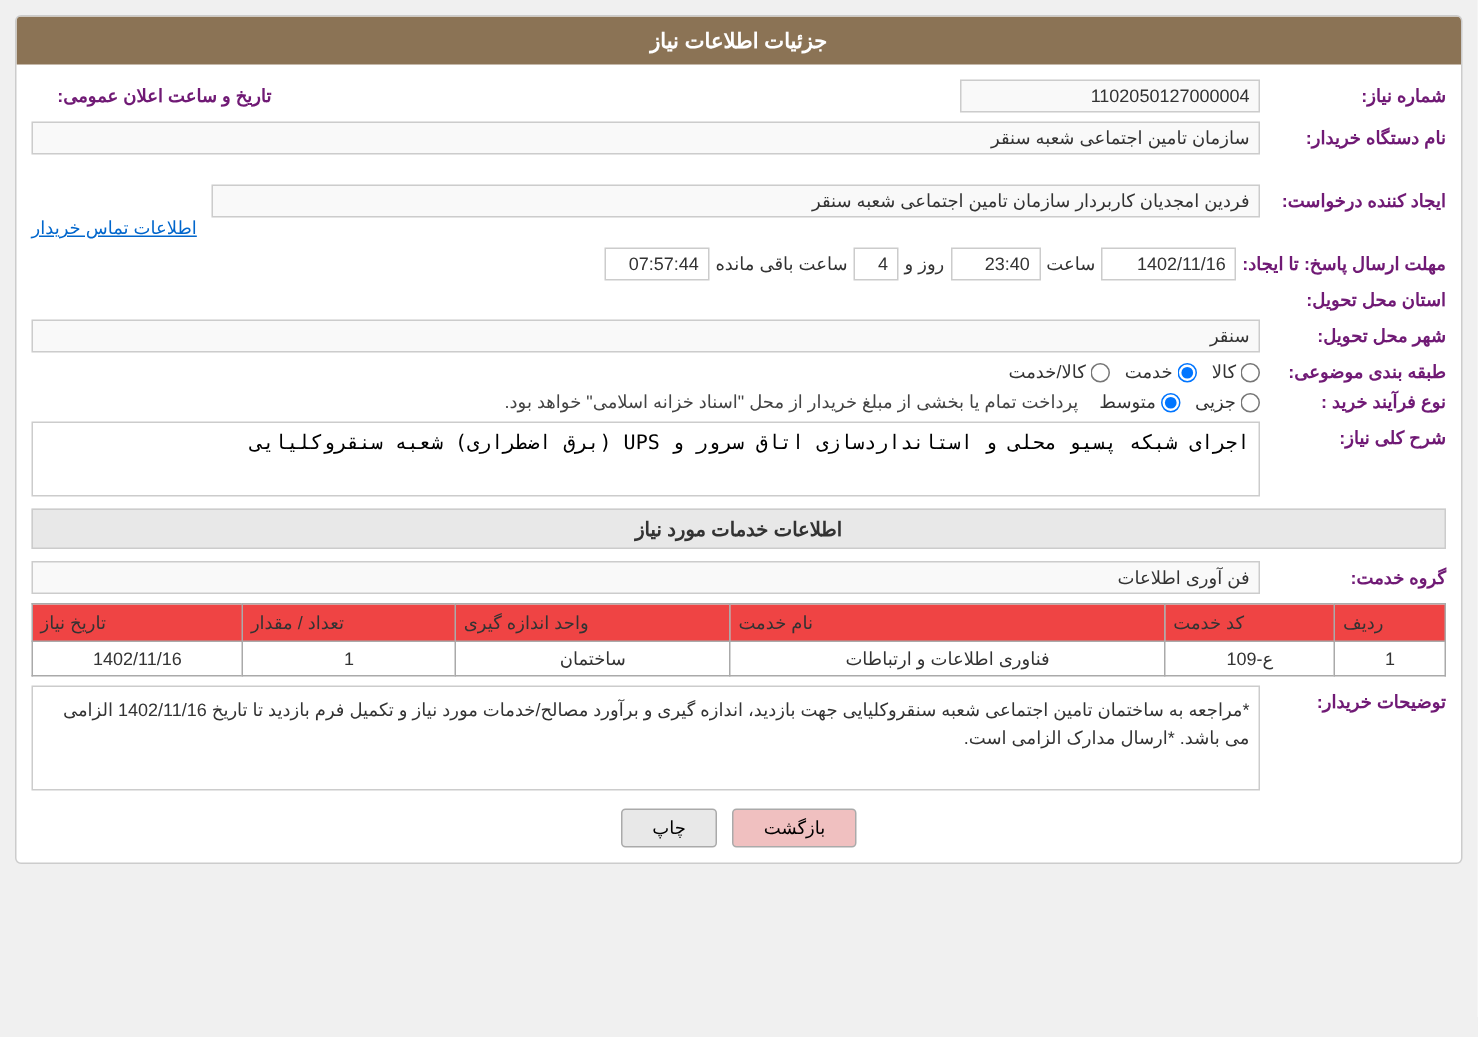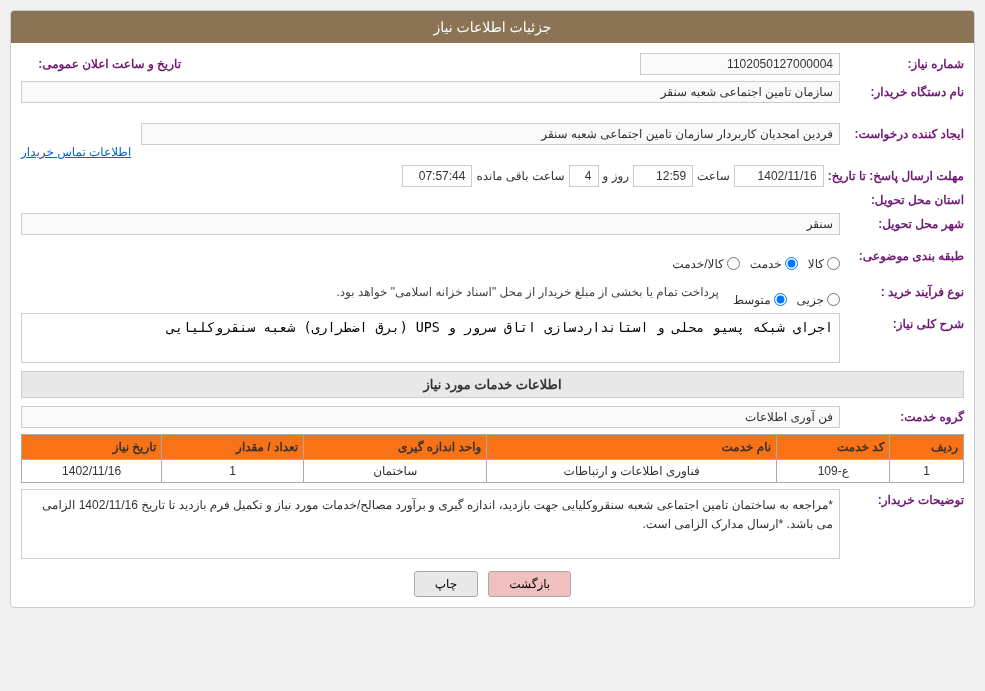--- a/index.html
+++ b/index.html
@@ -21,21 +21,21 @@
       border: 1px solid #ccc;
       border-radius: 4px;
       overflow: hidden;
     }
     .panel-header {
       background: #8B7355;
       color: #fff;
       text-align: center;
       padding: 8px 12px;
       font-size: 14px;
-      font-weight: normal;
+      font-weight: bold;
     }
     .panel-body {
       padding: 10px;
     }
     .info-row {
       display: flex;
       align-items: center;
       margin-bottom: 6px;
       gap: 4px;
     }
@@ -71,23 +71,22 @@
       padding: 3px 6px;
       min-height: 22px;
     }
     .radio-group {
       display: flex;
       align-items: center;
       gap: 10px;
     }
     .radio-item {
       display: flex;
-      align-items: flex-start;
+      align-items: flex-end;
       gap: 3px;
-      margin-top: 16px;
     }
     .link-text {
       color: #0066cc;
       text-decoration: underline;
       cursor: pointer;
     }
     .description-box {
       border: 1px solid #ccc;
       padding: 6px;
       min-height: 50px;
@@ -95,25 +94,25 @@
       text-align: right;
       width: 100%;
       resize: none;
     }
     .services-table {
       width: 100%;
       border-collapse: collapse;
       margin: 6px 0;
     }
     .services-table th {
-      background: #f97316;
+      background: #ef4444;
       border: 1px solid #aaa;
       padding: 5px;
-      text-align: right;
-      font-weight: bold;
+      text-align: left;
+      font-weight: normal;
     }
     .services-table td {
       border: 1px solid #aaa;
       padding: 4px 6px;
       text-align: center;
     }
     .services-table tr:nth-child(even) td {
       background: #f5f5f5;
     }
     .buyer-desc-box {
@@ -168,24 +167,24 @@
         <div class="value-box readonly">سازمان تامین اجتماعی شعبه سنقر</div>
       </div>
 
       <div class="info-row">
         <span class="label-cell">ایجاد کننده درخواست:</span>
         <div class="value-box readonly">فردین  امجدیان کاربردار سازمان تامین اجتماعی شعبه سنقر</div>
         <span class="link-text" style="margin-right:6px; white-space:nowrap;margin-top:36px;">اطلاعات تماس خریدار</span>
       </div>
 
       <div class="info-row">
-        <span class="label-cell">مهلت ارسال پاسخ: تا تاریخ:</span>
+        <span class="label-cell">مهلت ارسال پاسخ: تا ایجاد:</span>
         <div class="small-box" style="min-width:90px;">1402/11/16</div>
         <span>ساعت</span>
-        <div class="small-box" style="min-width:60px;">12:59</div>
+        <div class="small-box" style="min-width:60px;">23:40</div>
         <span>روز و</span>
         <div class="small-box" style="min-width:30px;">4</div>
         <span>ساعت باقی مانده</span>
         <div class="small-box" style="min-width:70px;">07:57:44</div>
       </div>
 
       <div class="info-row">
         <span class="label-cell">استان محل تحویل:</span>
       </div>
 

